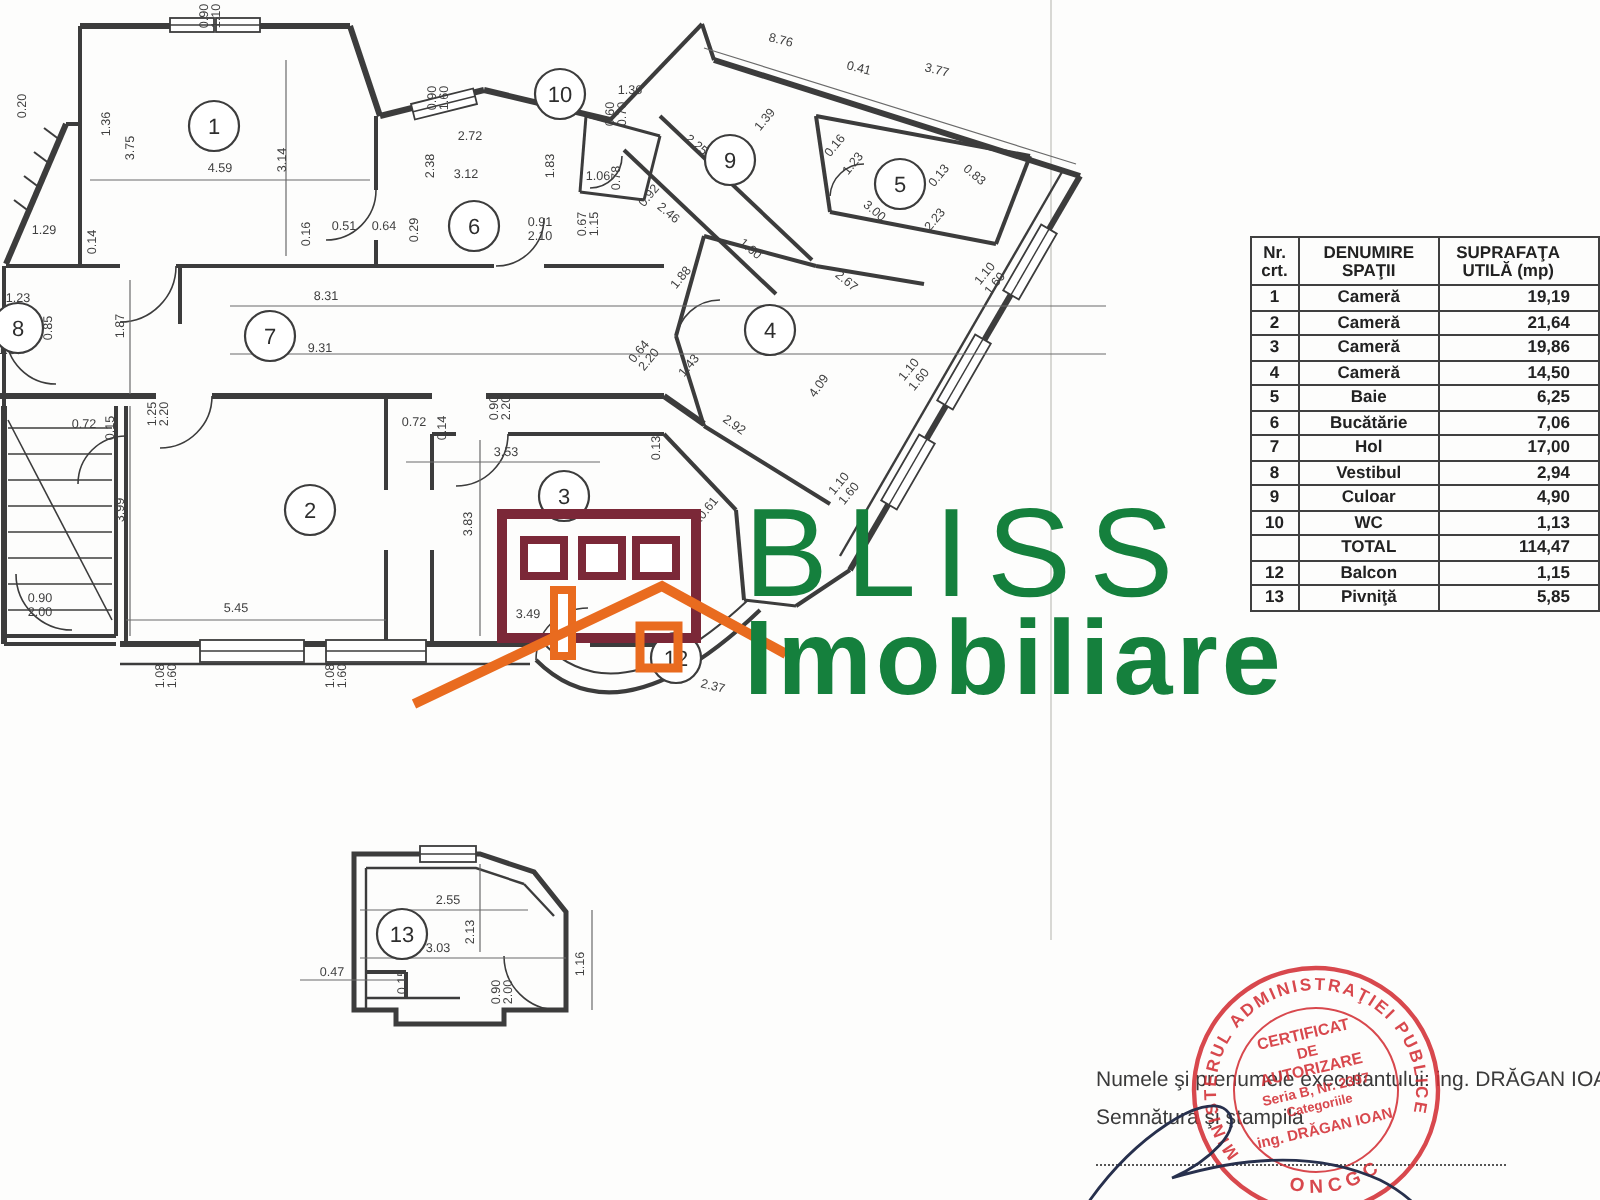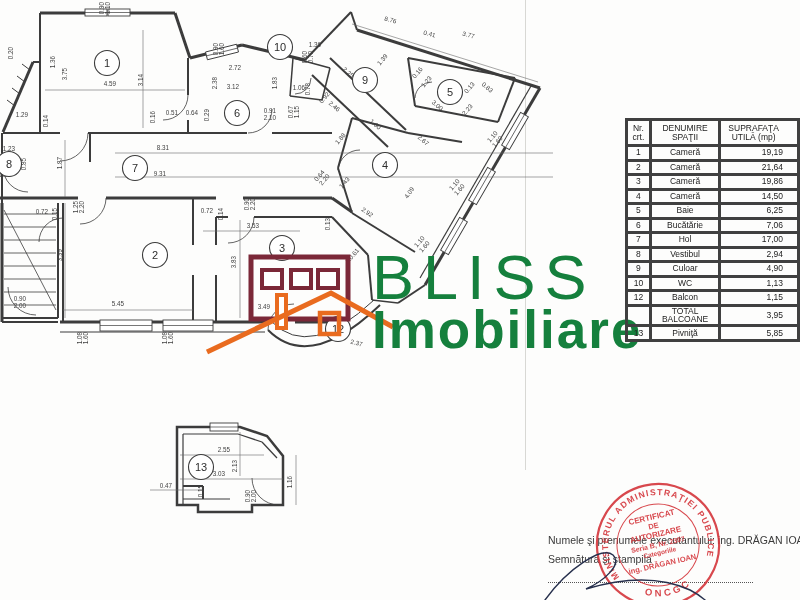--- a/index.html
+++ b/index.html
@@ -3,22 +3,22 @@
 <meta charset="utf-8">
 <style>
   html,body{margin:0;padding:0;}
   .page{position:relative;width:800px;height:600px;background:#fdfdfc;overflow:hidden;
         font-family:"Liberation Sans",sans-serif;color:#333;}
   svg{position:absolute;left:0;top:0;}
   .fold-line{position:absolute;left:525px;top:0;width:1px;height:470px;background:#d8d8d4;}
   
   .area-table{position:absolute;left:625px;top:118px;border-collapse:collapse;
               font-size:8.5px;line-height:1.05;color:#222;}
-  .area-table td,.area-table th{border:3px solid #404040;padding:0 3px;height:11.5px;
-              white-space:pre-line;font-weight:normal;}
+  .area-table td,.area-table th{border:1px solid #404040;padding:0 3px;height:11.5px;
+              white-space:pre-line;font-weight:bold;}
   .area-table th{text-align:center;height:23px;}
   .col-nr{width:22px;text-align:center;}
   .col-name{width:94px;text-align:center;}
   .col-val{width:78px;text-align:right;padding-right:14px !important;}
   
   .logo-text{position:absolute;left:372px;top:246px;color:#15803d;}
   .logo-line1{font-size:63px;font-weight:300;letter-spacing:9px;line-height:1;}
   .logo-line2{font-size:53px;font-weight:700;letter-spacing:2px;line-height:1;margin-top:-6px;}
   
   .footer-text{position:absolute;left:548px;top:534px;font-size:10.5px;color:#3a3a3a;width:260px;}
@@ -350,28 +350,28 @@
           <td class="col-nr">9</td>
           <td class="col-name">Culoar</td>
           <td class="col-val">4,90</td>
         </tr>
         <tr>
           <td class="col-nr">10</td>
           <td class="col-name">WC</td>
           <td class="col-val">1,13</td>
         </tr>
         <tr>
+          <td class="col-nr"></td>
+          <td class="col-name">TOTAL</td>
+          <td class="col-val">114,47</td>
+        </tr>
+        <tr>
           <td class="col-nr">12</td>
           <td class="col-name">Balcon</td>
           <td class="col-val">1,15</td>
-        </tr>
-        <tr>
-          <td class="col-nr"></td>
-          <td class="col-name">TOTAL BALCOANE</td>
-          <td class="col-val">3,95</td>
         </tr>
         <tr>
           <td class="col-nr">13</td>
           <td class="col-name">Pivniţă</td>
           <td class="col-val">5,85</td>
         </tr>
       </tbody>
   </table>
 
   <div class="footer-text">

